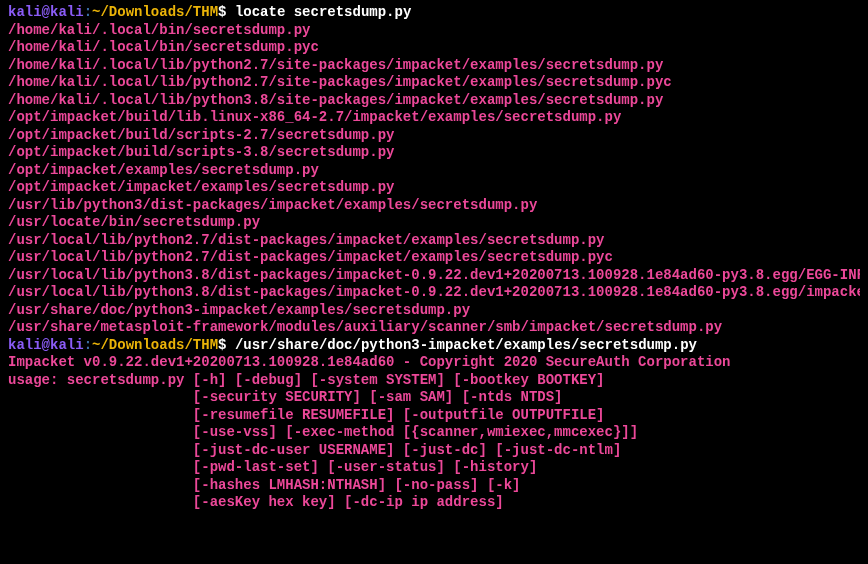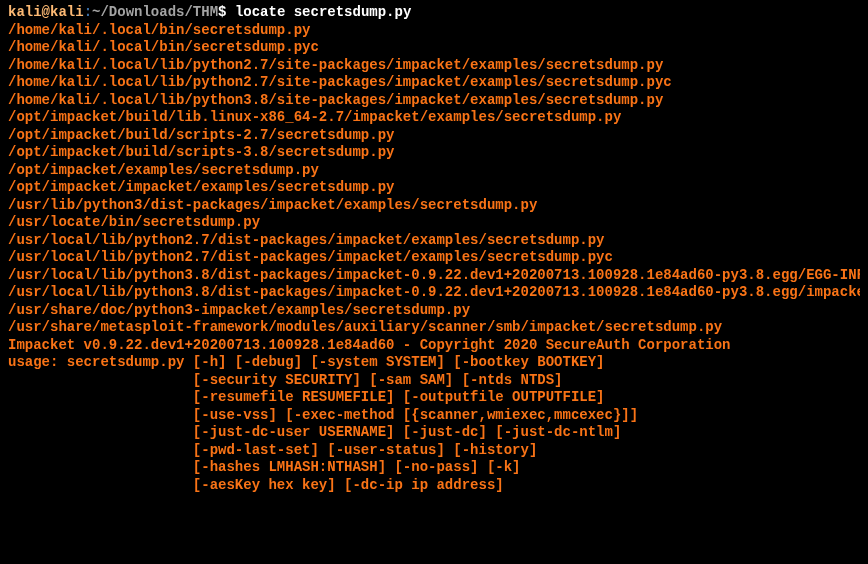--- a/index.html
+++ b/index.html
@@ -17,33 +17,33 @@
       font-weight: bold;
       overflow: hidden;
       width: 868px;
       height: 564px;
     }
     .line {
       white-space: pre;
       overflow: hidden;
     }
     .prompt-user {
-      color: #fdba74;
+      color: #8b5cf6;
     }
     .prompt-sep {
       color: #3b6ea5;
     }
     .prompt-path {
-      color: #a3a3a3;
+      color: #eab308;
     }
     .prompt-dollar {
       color: #ffffff;
     }
     .output {
-      color: #f97316;
+      color: #ec4899;
     }
     .command {
       color: #ffffff;
       margin-top: 48px;
     }
   </style>
 </head>
 <body>
 
 <div>
@@ -59,20 +59,21 @@
   <div class="line output">/opt/impacket/examples/secretsdump.py</div>
   <div class="line output">/opt/impacket/impacket/examples/secretsdump.py</div>
   <div class="line output">/usr/lib/python3/dist-packages/impacket/examples/secretsdump.py</div>
   <div class="line output">/usr/locate/bin/secretsdump.py</div>
   <div class="line output">/usr/local/lib/python2.7/dist-packages/impacket/examples/secretsdump.py</div>
   <div class="line output">/usr/local/lib/python2.7/dist-packages/impacket/examples/secretsdump.pyc</div>
   <div class="line output">/usr/local/lib/python3.8/dist-packages/impacket-0.9.22.dev1+20200713.100928.1e84ad60-py3.8.egg/EGG-INFO/scri</div>
   <div class="line output">/usr/local/lib/python3.8/dist-packages/impacket-0.9.22.dev1+20200713.100928.1e84ad60-py3.8.egg/impacket/exam</div>
   <div class="line output">/usr/share/doc/python3-impacket/examples/secretsdump.py</div>
   <div class="line output">/usr/share/metasploit-framework/modules/auxiliary/scanner/smb/impacket/secretsdump.py</div>
+  <div class="line"><span class="prompt-user">kali@kali</span><span class="prompt-sep">:</span><span class="prompt-path">~/Downloads/THM</span><span class="prompt-dollar">$ </span><span class="command">/usr/share/doc/python3-impacket/examples/secretsdump.py</span></div>
   <div class="line output">Impacket v0.9.22.dev1+20200713.100928.1e84ad60 - Copyright 2020 SecureAuth Corporation</div>
   <div class="line output"></div>
   <div class="line output">usage: secretsdump.py [-h] [-debug] [-system SYSTEM] [-bootkey BOOTKEY]</div>
   <div class="line output">                      [-security SECURITY] [-sam SAM] [-ntds NTDS]</div>
   <div class="line output">                      [-resumefile RESUMEFILE] [-outputfile OUTPUTFILE]</div>
   <div class="line output">                      [-use-vss] [-exec-method [{scanner,wmiexec,mmcexec}]]</div>
   <div class="line output">                      [-just-dc-user USERNAME] [-just-dc] [-just-dc-ntlm]</div>
   <div class="line output">                      [-pwd-last-set] [-user-status] [-history]</div>
   <div class="line output">                      [-hashes LMHASH:NTHASH] [-no-pass] [-k]</div>
   <div class="line output">                      [-aesKey hex key] [-dc-ip ip address]</div>

